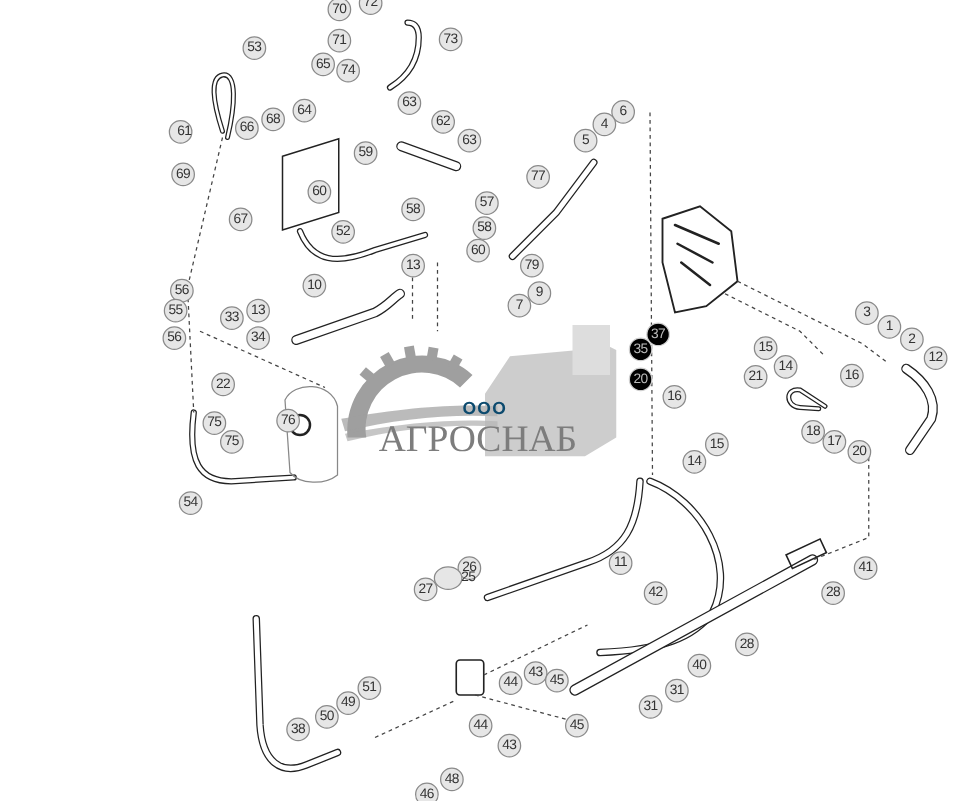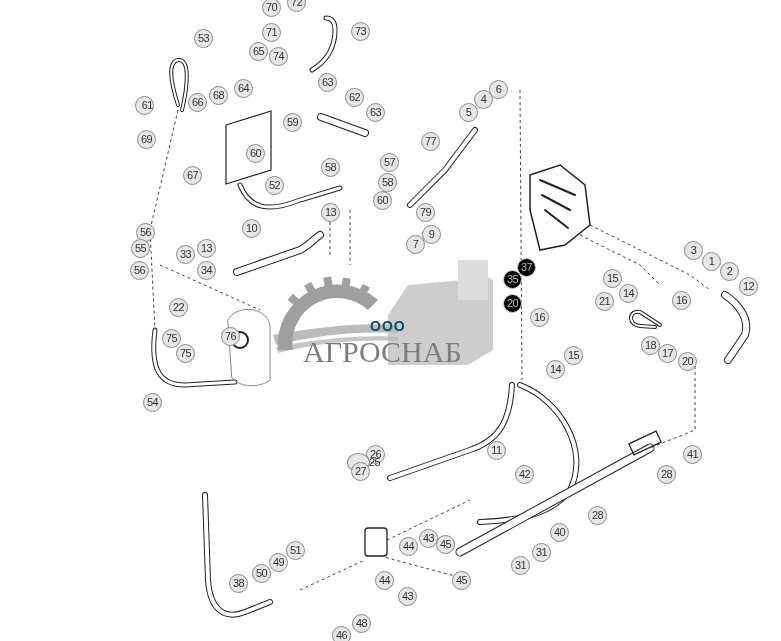--- a/index.html
+++ b/index.html
@@ -164,21 +164,21 @@
     <div class="callout" style="left: 688px; top: 362px;">20</div>
     <div class="callout faded" style="left: 527px; top: 268px;">37</div>
     <div class="callout faded" style="left: 513px; top: 280px;">35</div>
     <div class="callout faded" style="left: 513px; top: 304px;">20</div>
     <div class="callout" style="left: 540px; top: 318px;">16</div>
     <div class="callout" style="left: 574px; top: 356px;">15</div>
     <div class="callout" style="left: 556px; top: 370px;">14</div>
     <div class="callout" style="left: 497px; top: 451px;">11</div>
     <div class="callout" style="left: 376px; top: 455px;">26</div>
     <div class="callout" style="left: 357px; top: 463px; padding-left: 21px;">25</div>
-    <div class="callout" style="left: 361px; top: 472px;">27</div>
+    <div class="callout" style="left: 341px; top: 472px;">27</div>
     <div class="callout" style="left: 525px; top: 475px;">42</div>
     <div class="callout" style="left: 693px; top: 455px;">41</div>
     <div class="callout" style="left: 667px; top: 475px;">28</div>
     <div class="callout" style="left: 598px; top: 516px;">28</div>
     <div class="callout" style="left: 560px; top: 533px;">40</div>
     <div class="callout" style="left: 542px; top: 553px;">31</div>
     <div class="callout" style="left: 521px; top: 566px;">31</div>
     <div class="callout" style="left: 409px; top: 547px;">44</div>
     <div class="callout" style="left: 429px; top: 539px;">43</div>
     <div class="callout" style="left: 446px; top: 545px;">45</div>

